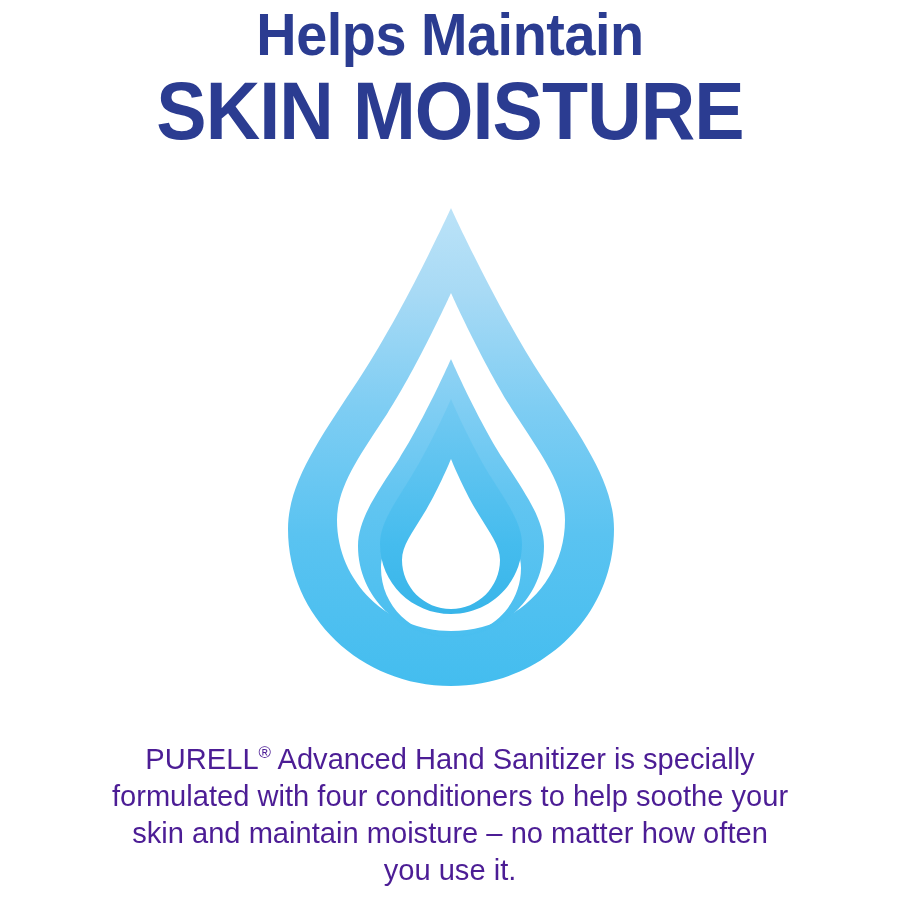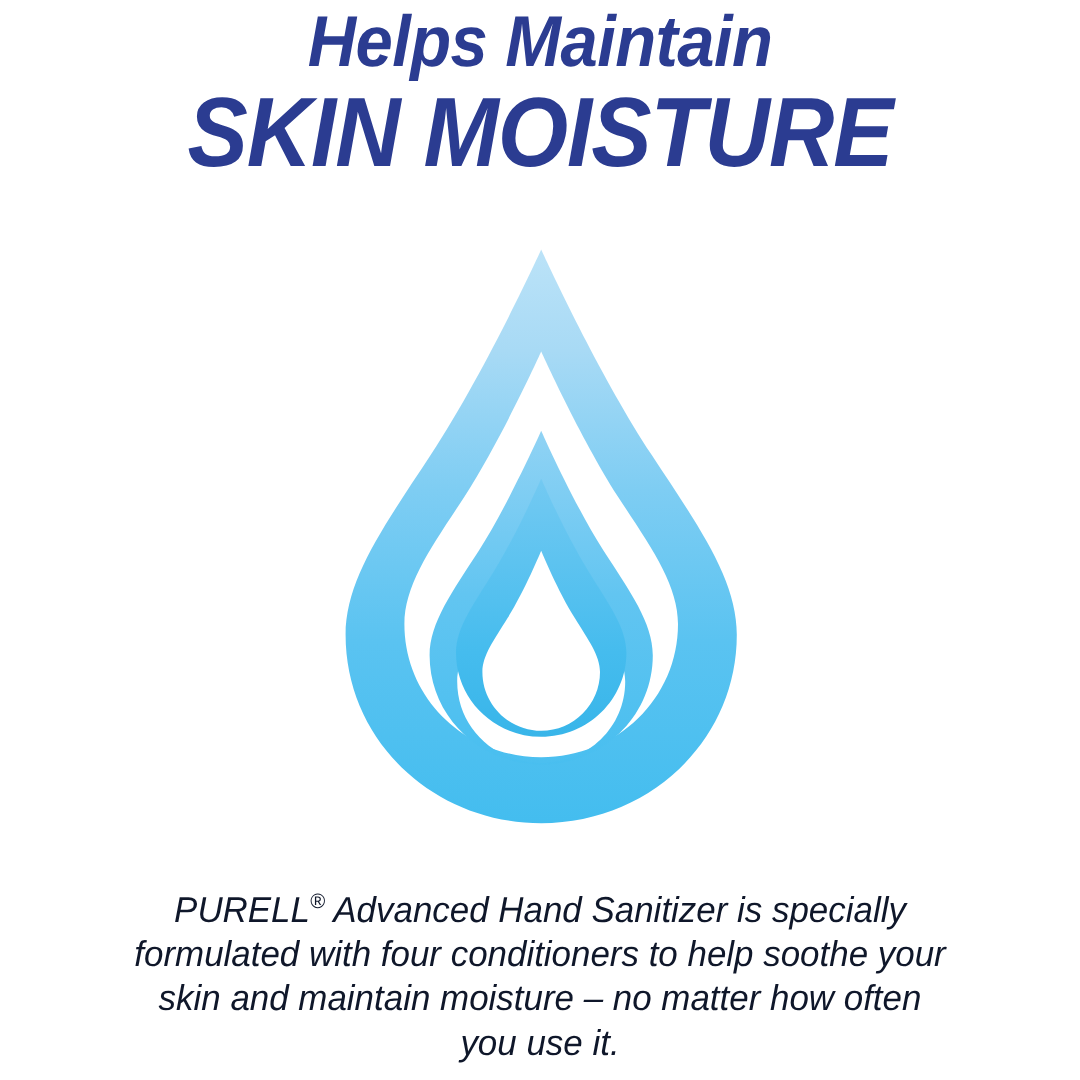--- a/index.html
+++ b/index.html
@@ -13,21 +13,20 @@
     overflow: hidden;
     font-family: "Liberation Sans", sans-serif;
     -webkit-font-smoothing: antialiased;
   }
 
   #poster {
     position: relative;
     width: 900px;
     height: 800px;
     background: #ffffff;
-    font-style: italic;
   }
 
   
   .heading-block {
     position: absolute;
     top: 0;
     left: 0;
     width: 900px;
     text-align: center;
   }
@@ -69,21 +68,21 @@
   }
   .droplet-wrap svg { display: block; width: 100%; height: 100%; }
 
   
   .caption {
     position: absolute;
     left: 50px;
     top: 740px;
     width: 800px;
     text-align: center;
-    color: #0f172a;
+    color: #4c1d95;
     font-family: "Liberation Sans Narrow", "Liberation Sans", sans-serif;
     font-size: 30px;
     line-height: 37px;
     font-weight: normal;
     letter-spacing: 0px;
   }
   .caption .cap-line {
     display: block;
     white-space: nowrap;
     transform: scaleX(0.97);

